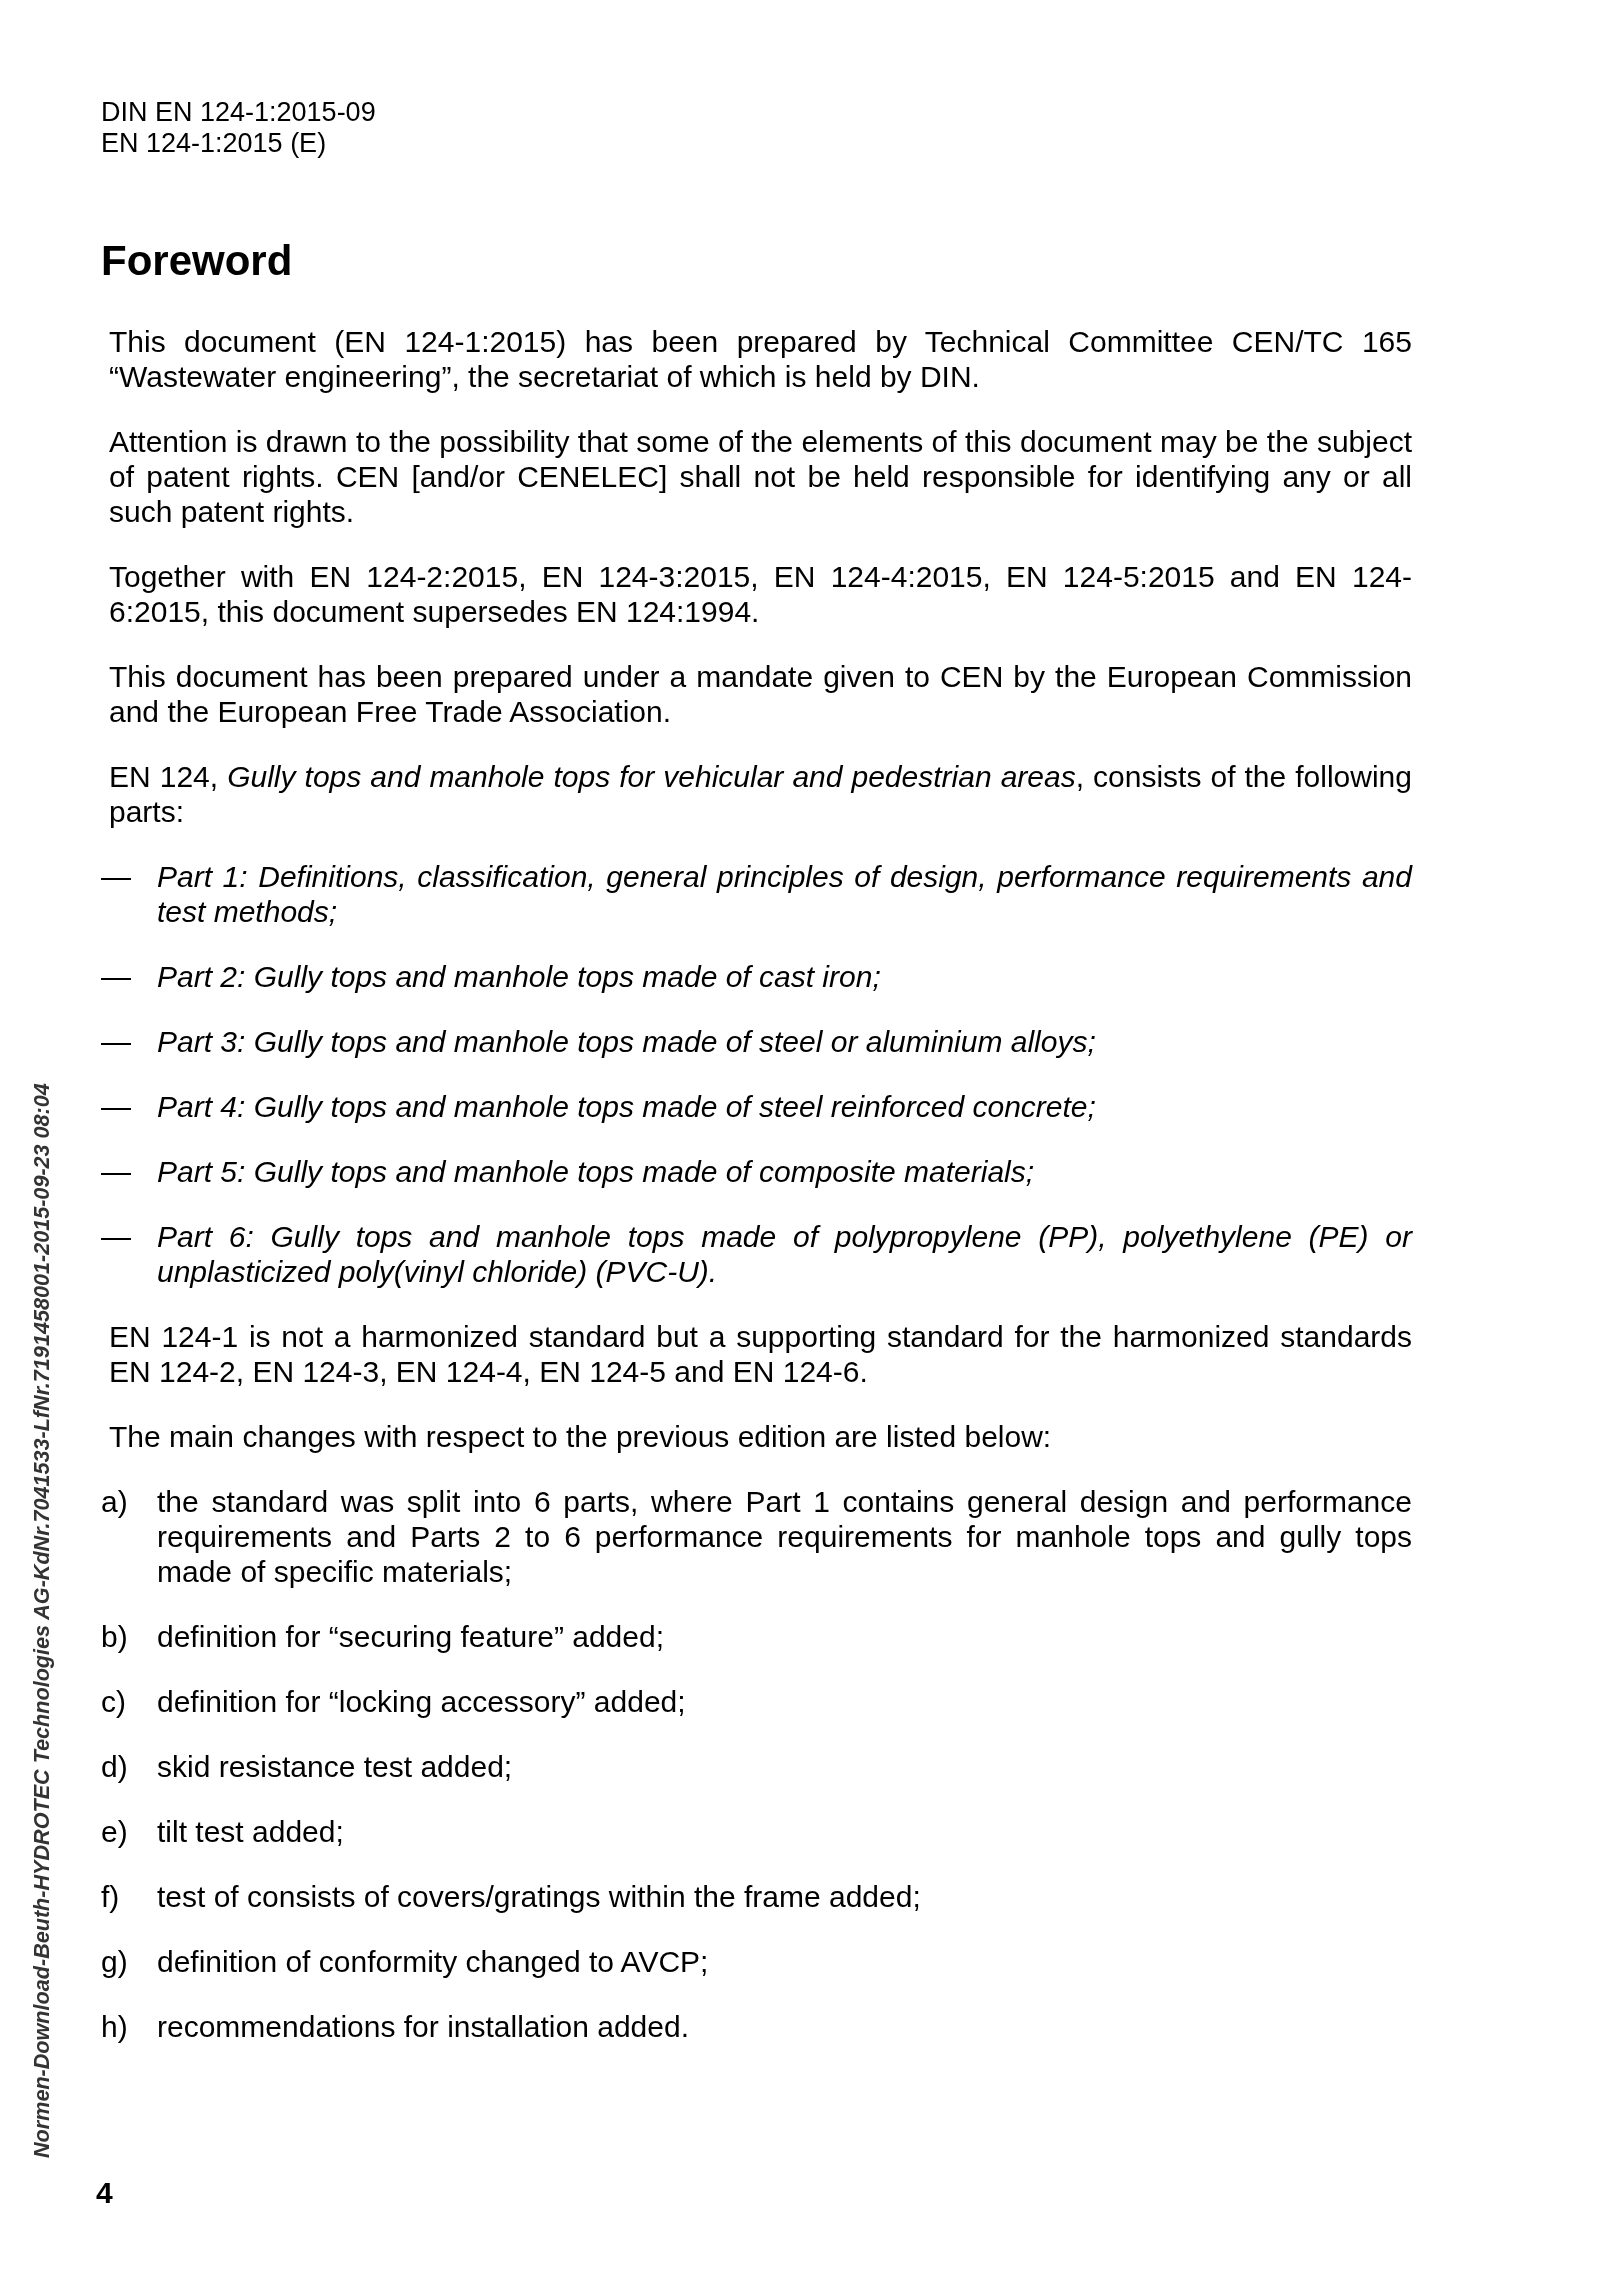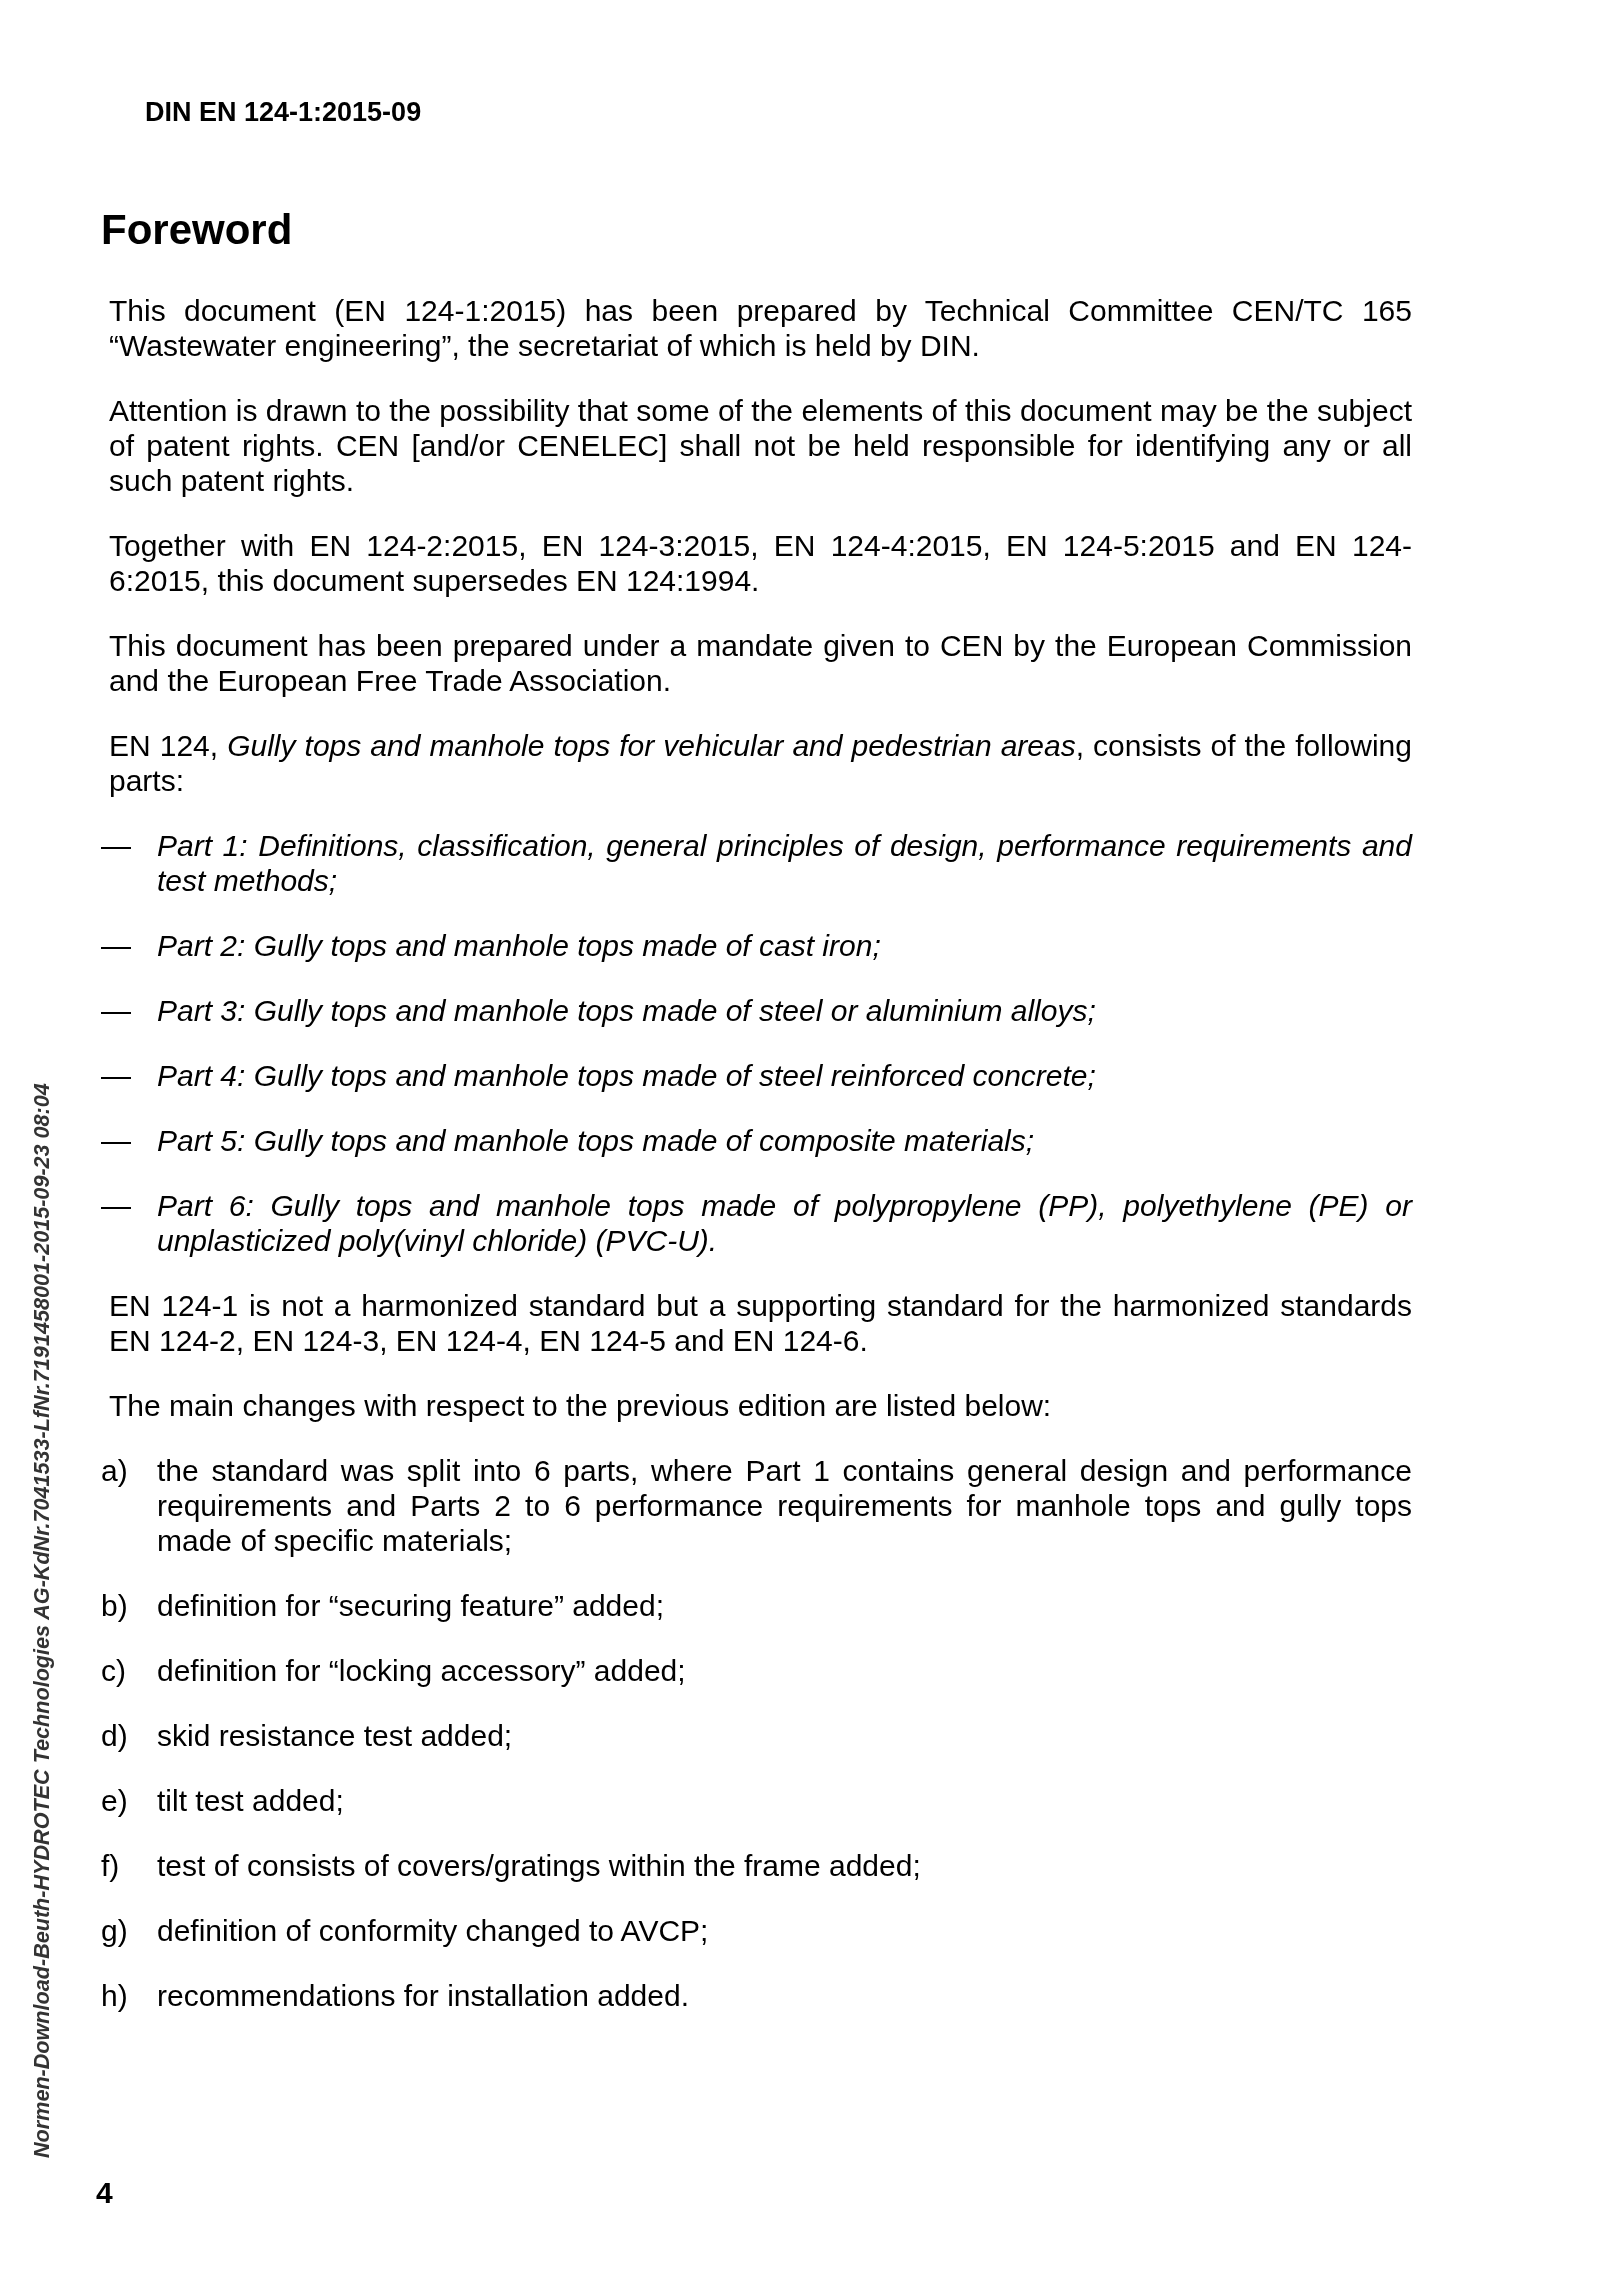--- a/index.html
+++ b/index.html
@@ -6,21 +6,21 @@
   html, body { margin: 0; padding: 0; }
   body {
     width: 1623px; height: 2295px;
     position: relative; overflow: hidden;
     background: #ffffff; color: #000000;
     font-family: "Liberation Sans", sans-serif;
   }
   .content {
     position: absolute; left: 101px; top: 97px; width: 1311px;
   }
-  .doc-header { font-weight: bold; font-size: 27px; line-height: 31px; margin-left: 44px; }
+  .doc-header { font-weight: normal; font-size: 27px; line-height: 31px; }
   .section-title {
     font-size: 42px; line-height: 48px; font-weight: bold;
     margin: 78px 0 39px 0;
   }
   .para {
     font-size: 30px; line-height: 35px;
     text-align: justify; margin: 0 0 30px 8px;
   }
   .hlist-item { display: flex; margin: 0 0 30px 0; font-size: 30px; line-height: 35px; }
   .hlist-bullet { flex: none; width: 56px; }
@@ -40,20 +40,21 @@
 </style>
 </head>
 <body>
 
 <div class="sidebar-watermark">Normen-Download-Beuth-HYDROTEC Technologies AG-KdNr.7041533-LfNr.7191458001-2015-09-23 08:04</div>
 
 <div class="content">
 
   <div class="doc-header">
     <div>DIN EN 124-1:2015-09</div>
+    <div>EN 124-1:2015 (E)</div>
   </div>
 
   <div class="section-title">Foreword</div>
 
   <p class="para">This document (EN 124-1:2015) has been prepared by Technical Committee CEN/TC 165 “Wastewater engineering”, the secretariat of which is held by DIN.</p>
 
 
   <p class="para">Attention is drawn to the possibility that some of the elements of this document may be the subject of patent rights. CEN [and/or CENELEC] shall not be held responsible for identifying any or all such patent rights.</p>
 
   <p class="para">Together with EN 124-2:2015, EN 124-3:2015, EN 124-4:2015, EN 124-5:2015 and EN 124-6:2015, this document supersedes EN 124:1994.</p>

